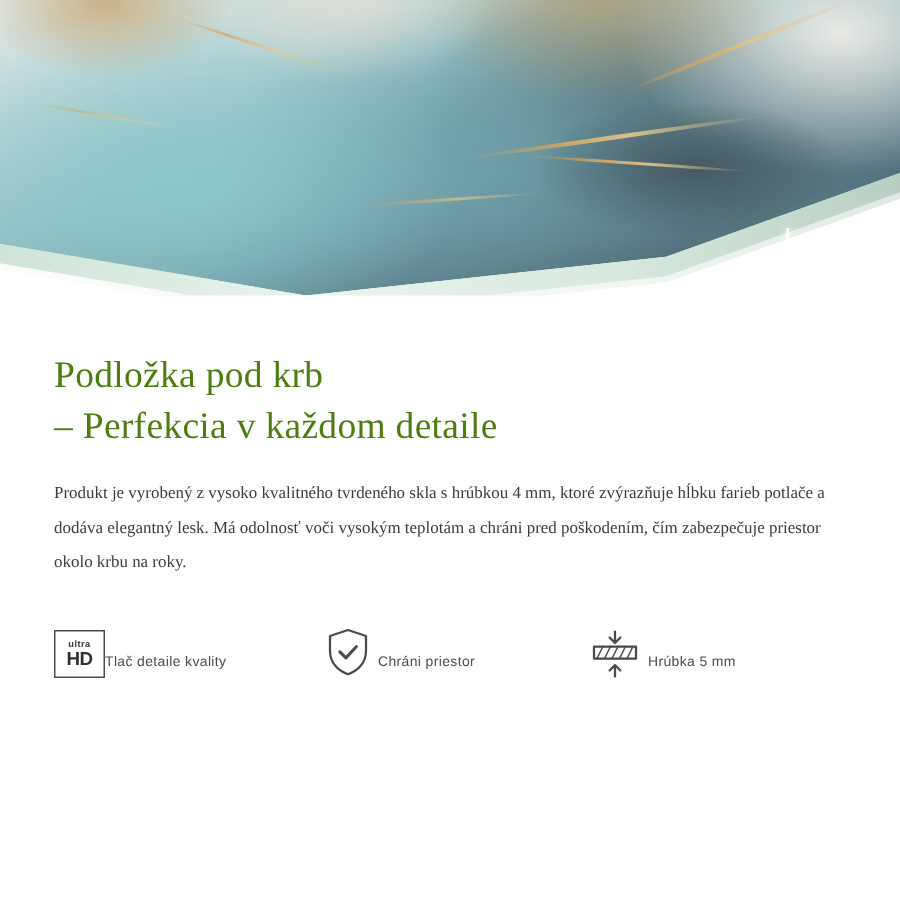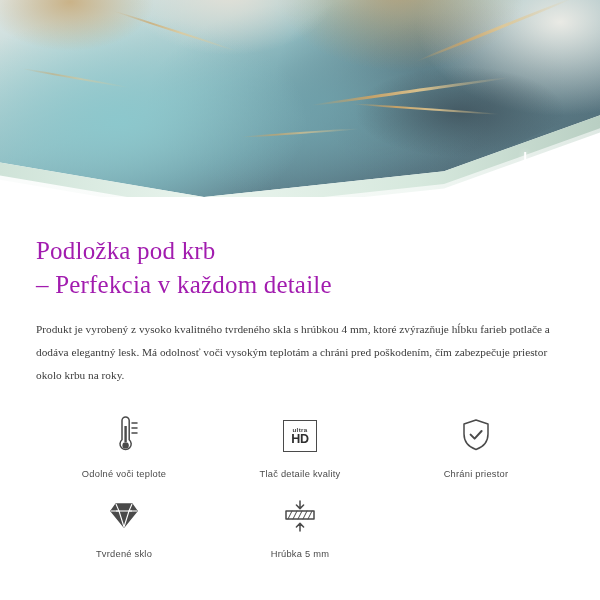--- a/index.html
+++ b/index.html
@@ -110,21 +110,21 @@
   .sparkle::after  { width: 1.6px; height: 46px; transform: translate(-50%,-50%); box-shadow: 0 0 6px #fff; }
   .sparkle-sm { right: 28px; top: 176px; width: 22px; height: 22px; }
   .sparkle-sm::before { width: 22px; }
   .sparkle-sm::after  { height: 22px; }
 
   
   .content { padding: 16px 36px 0 36px; }
 
   .title {
     font-family: "Liberation Serif", serif;
-    color: #a21caf;
+    color: #4d7c0f;
     font-size: 25px;
     line-height: 1.36;
     font-weight: 400;
     margin: 0 0 16px 0;
     white-space: pre-line;
     letter-spacing: 0.2px;
   }
 
   .body-text {
     font-family: Liberation Serif, serif;
@@ -137,21 +137,21 @@
 
   
   .features {
     margin-top: 26px;
     display: grid;
     grid-template-columns: repeat(3, 1fr);
     row-gap: 14px;
   }
   .feature {
     display: flex;
-    flex-direction: column;
+    flex-direction: row;
     align-items: center;
     justify-content: flex-start;
   }
   .feature-icon {
     height: 46px;
     display: flex;
     align-items: center;
     justify-content: center;
   }
   .feature-label {
@@ -207,31 +207,20 @@
     <div class="sparkle sparkle-sm"></div>
   </div>
 
   <div class="content">
     <h1 class="title">Podložka pod krb
 – Perfekcia v každom detaile</h1>
     <p class="body-text">Produkt je vyrobený z vysoko kvalitného tvrdeného skla s hrúbkou 4 mm, ktoré zvýrazňuje hĺbku farieb potlače a dodáva elegantný lesk. Má odolnosť voči vysokým teplotám a chráni pred poškodením, čím zabezpečuje priestor okolo krbu na roky.</p>
 
     <div class="features">
 
-      <div class="feature">
-        <div class="feature-icon">
-          <svg width="40" height="44" viewBox="0 0 40 44" fill="none" stroke="#4a4a4a" stroke-width="1.5" stroke-linecap="round">
-            <path d="M18 6.5a3.6 3.6 0 0 1 7.2 0v19.2a5.6 5.6 0 1 1-7.2 0z"></path>
-            <circle cx="21.6" cy="31.4" r="3.2" fill="#4a4a4a" stroke="none"></circle>
-            <rect x="20.4" y="12" width="2.4" height="16" fill="#4a4a4a" stroke="none"></rect>
-            <path d="M28 9h5M28 14h5M28 19h5"></path>
-          </svg>
-        </div>
-        <div class="feature-label">Odolné voči teplote</div>
-      </div>
 
       <div class="feature">
         <div class="feature-icon">
           <div class="ultrahd-box">
             <span class="ultrahd-top">ultra</span>
             <span class="ultrahd-bottom">HD</span>
           </div>
         </div>
         <div class="feature-label">Tlač detaile kvality</div>
       </div>
@@ -239,32 +228,20 @@
       <div class="feature">
         <div class="feature-icon">
           <svg width="40" height="44" viewBox="0 0 40 44" fill="none" stroke="#4a4a4a" stroke-width="1.5" stroke-linecap="round" stroke-linejoin="round">
             <path d="M20 6l12 4v10c0 8-5.4 13.2-12 15.5C13.4 33.2 8 28 8 20V10z"></path>
             <path d="M14.6 20.6l4 4 7-7.6" stroke-width="2"></path>
           </svg>
         </div>
         <div class="feature-label">Chráni priestor</div>
       </div>
 
-      <div class="feature">
-        <div class="feature-icon">
-          <svg width="42" height="40" viewBox="0 0 42 40" fill="none" stroke="#4a4a4a" stroke-width="1.4" stroke-linejoin="round">
-            <path d="M8 15l5-7h16l5 7-13 16z" fill="#4a4a4a" stroke="#4a4a4a"></path>
-            <path d="M8 15h26" stroke="#ffffff" stroke-width="1.1"></path>
-            <path d="M13 8l3 7-3 0" stroke="#ffffff" stroke-width="1.1"></path>
-            <path d="M29 8l-3 7 3 0" stroke="#ffffff" stroke-width="1.1"></path>
-            <path d="M16 15l5 16 5-16" stroke="#ffffff" stroke-width="1.1"></path>
-          </svg>
-        </div>
-        <div class="feature-label">Tvrdené sklo</div>
-      </div>
 
 
       <div class="feature">
         <div class="feature-icon">
           <svg width="44" height="40" viewBox="0 0 44 40" fill="none" stroke="#4a4a4a" stroke-width="1.5" stroke-linecap="round" stroke-linejoin="round">
             <path d="M22 5v7M18.4 9l3.6 3.6L25.6 9"></path>
             <rect x="8" y="15" width="28" height="8" stroke="#4a4a4a"></rect>
             <path d="M10 23l4-8M15 23l4-8M20 23l4-8M25 23l4-8M30 23l4-8" stroke-width="1"></path>
             <path d="M22 35v-7M18.4 31l3.6-3.6L25.6 31"></path>
           </svg>

